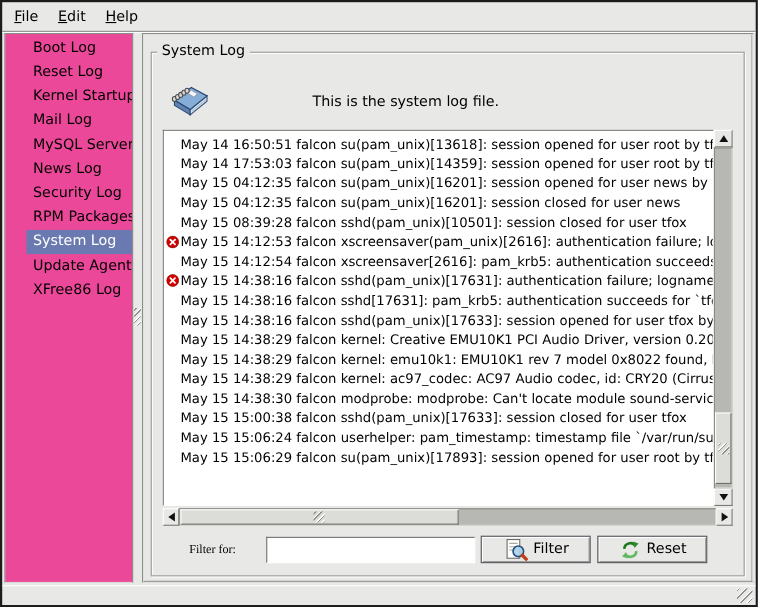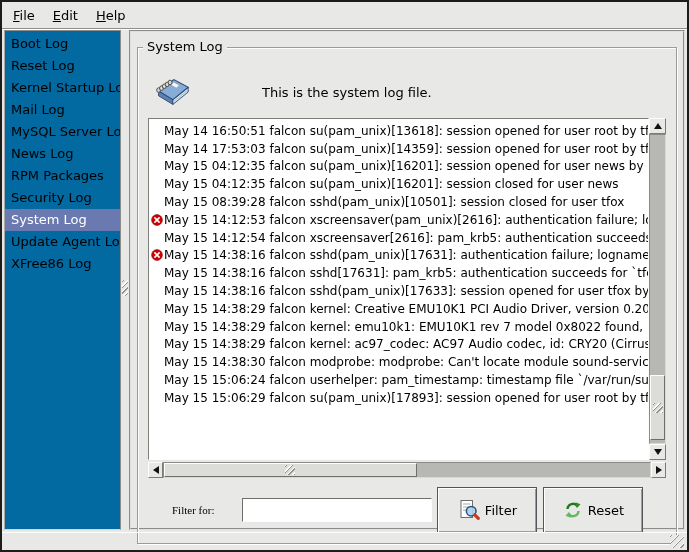--- a/index.html
+++ b/index.html
@@ -16,42 +16,42 @@
     position:relative; overflow:hidden;
   }
   
   .menubar { height:27px; display:flex; align-items:center; padding-left:2px;
     border-bottom:1px solid #8e8e8a; box-shadow:0 1px 0 #ffffff; flex:none; }
   .menu-item { display:inline-block; font-size:13px; padding:3px 9px; cursor:default; }
   .menu-item::first-letter { text-decoration: underline; }
   
   .content { flex:1; display:flex; min-height:0; padding:1px 2px 2px 2px; }
   .sidebar {
-    width:117px; flex:none; background:#0369a1;
+    width:117px; flex:none; background:#ec4899;
     border:1px solid #8c8c88; border-bottom-color:#d8d8d4; border-left-color:#a8a8a4;
-    overflow:hidden; padding-top:2px;
+    overflow:hidden; padding-top:2px;padding-left:19px;
   }
   .sb-item { height:22px; line-height:22px; font-size:13px; padding-left:6px;
     white-space:nowrap; cursor:default; }
   .sb-item.selected { background: var(--sel,#6a7ab0); color:#fff; }
   .splitter { width:8px; flex:none; position:relative; }
   .splitter .grip { position:absolute; left:1px; top:250px; width:6px; height:16px;
     background:repeating-linear-gradient(135deg,#fdfdfd 0 1px,#8f8f8b 1px 2px,#e8e8e6 2px 4px); }
   .right-panel {
     flex:1; min-width:0; border:2px groove #e0e0dc; background:#e8e8e6;
     padding:8px 6px 4px 6px; display:flex; flex-direction:column;
   }
   
   .groupbox { position:relative; flex:1; border:1px solid #9b9b97;
     box-shadow:1px 1px 0 #ffffff, inset 1px 1px 0 #fdfdfb;
     margin-top:7px; padding:18px 10px 10px 10px; display:flex; flex-direction:column; }
   .groupbox > .legend { position:absolute; top:-9px; left:5px; background:#e8e8e6;
     padding:0 4px; font-size:13px; }
   .gb-header { display:flex; align-items:center; flex:none; height:52px; padding-left:2px; }
-  .gb-header .desc { margin-left:70px; font-size:13px; }
+  .gb-header .desc { margin-left:92px; font-size:13px; }
   
   .scrollwin { flex:none; display:grid; grid-template-columns:1fr 17px;
     grid-template-rows:342px 16px; row-gap:2px; }
   .logview { background:#fff; overflow:hidden;
     border:1px solid #7e7e7a; border-right-color:#fdfdfb; border-bottom-color:#fdfdfb;
     box-shadow:inset 1px 1px 0 #4f4f4f00; padding:3px 0 0 2px; }
   .log-row { display:flex; align-items:center; height:17.8px; white-space:nowrap;
     font-size:12px; }
   .log-row .gutter { width:13px; flex:none; display:flex; align-items:center; }
   .log-row .txt { overflow:hidden; }
@@ -76,21 +76,21 @@
   .arr.up    { border-left:4px solid transparent; border-right:4px solid transparent; border-bottom:6px solid #111; }
   .arr.down  { border-left:4px solid transparent; border-right:4px solid transparent; border-top:6px solid #111; }
   .arr.left  { border-top:4px solid transparent; border-bottom:4px solid transparent; border-right:6px solid #111; }
   .arr.right { border-top:4px solid transparent; border-bottom:4px solid transparent; border-left:6px solid #111; }
   
   .filter-row { flex:none; display:flex; align-items:center; margin-top:9px; padding-left:24px; }
   .filter-label { font-size:11px; margin-right:28px;font-family:Liberation Serif, serif; }
   .filter-input { width:190px; height:24px; background:#fff; font:12px "DejaVu Sans",sans-serif;
     border:1px solid #6e6e6a; border-bottom-color:#fdfdfb; border-right-color:#fdfdfb;
     padding:0 4px; outline:none; margin-right:5px; }
-  .btn { width:100px; height:46px; background:#e8e8e6; font-size:13px;
+  .btn { width:100px; height:25px; background:#e8e8e6; font-size:13px;
     border:1px solid #54545a;
     box-shadow:inset 1px 1px 0 #ffffff, inset -1px -1px 0 #9c9c98;
     display:flex; align-items:center; justify-content:center; gap:5px; cursor:default; }
   .btn + .btn { margin-left:6px; }
   
   .statusbar { height:18px; flex:none; position:relative; border-top:1px solid #fdfdfb; }
   .resize-grip { position:absolute; right:3px; bottom:2px; width:14px; height:13px;
     background:repeating-linear-gradient(135deg,#fdfdfb 0 1px,#90908c 1px 2px,#e8e8e6 2px 5px); }
   svg { display:block; }
 </style>
@@ -107,22 +107,22 @@
 
   <div class="content">
 
     <div class="sidebar">
         <div class="sb-item">Boot Log</div>
         <div class="sb-item">Reset Log</div>
         <div class="sb-item">Kernel Startup Log</div>
         <div class="sb-item">Mail Log</div>
         <div class="sb-item">MySQL Server Log</div>
         <div class="sb-item">News Log</div>
+        <div class="sb-item">Security Log</div>
         <div class="sb-item">RPM Packages</div>
-        <div class="sb-item">Security Log</div>
         <div class="sb-item selected">System Log</div>
         <div class="sb-item">Update Agent Log</div>
         <div class="sb-item">XFree86 Log</div>
       </div>
 
     <div class="splitter">
       <div class="grip"></div>
     </div>
 
     <div class="right-panel">
@@ -211,20 +211,24 @@
                 <span class="gutter"></span>
                 <span class="txt">May 15 14:38:29 falcon kernel: emu10k1: EMU10K1 rev 7 model 0x8022 found, IO at 0x</span>
               </div>
               <div class="log-row">
                 <span class="gutter"></span>
                 <span class="txt">May 15 14:38:29 falcon kernel: ac97_codec: AC97 Audio codec, id: CRY20 (Cirrus Log</span>
               </div>
               <div class="log-row">
                 <span class="gutter"></span>
                 <span class="txt">May 15 14:38:30 falcon modprobe: modprobe: Can't locate module sound-service-0-0</span>
+              </div>
+              <div class="log-row">
+                <span class="gutter"></span>
+                <span class="txt">May 15 15:00:38 falcon sshd(pam_unix)[17633]: session closed for user tfox</span>
               </div>
               <div class="log-row">
                 <span class="gutter"></span>
                 <span class="txt">May 15 15:06:24 falcon userhelper: pam_timestamp: timestamp file `/var/run/sudo/tfox</span>
               </div>
               <div class="log-row">
                 <span class="gutter"></span>
                 <span class="txt">May 15 15:06:29 falcon su(pam_unix)[17893]: session opened for user root by tfox(uid=</span>
               </div>
             </div>

